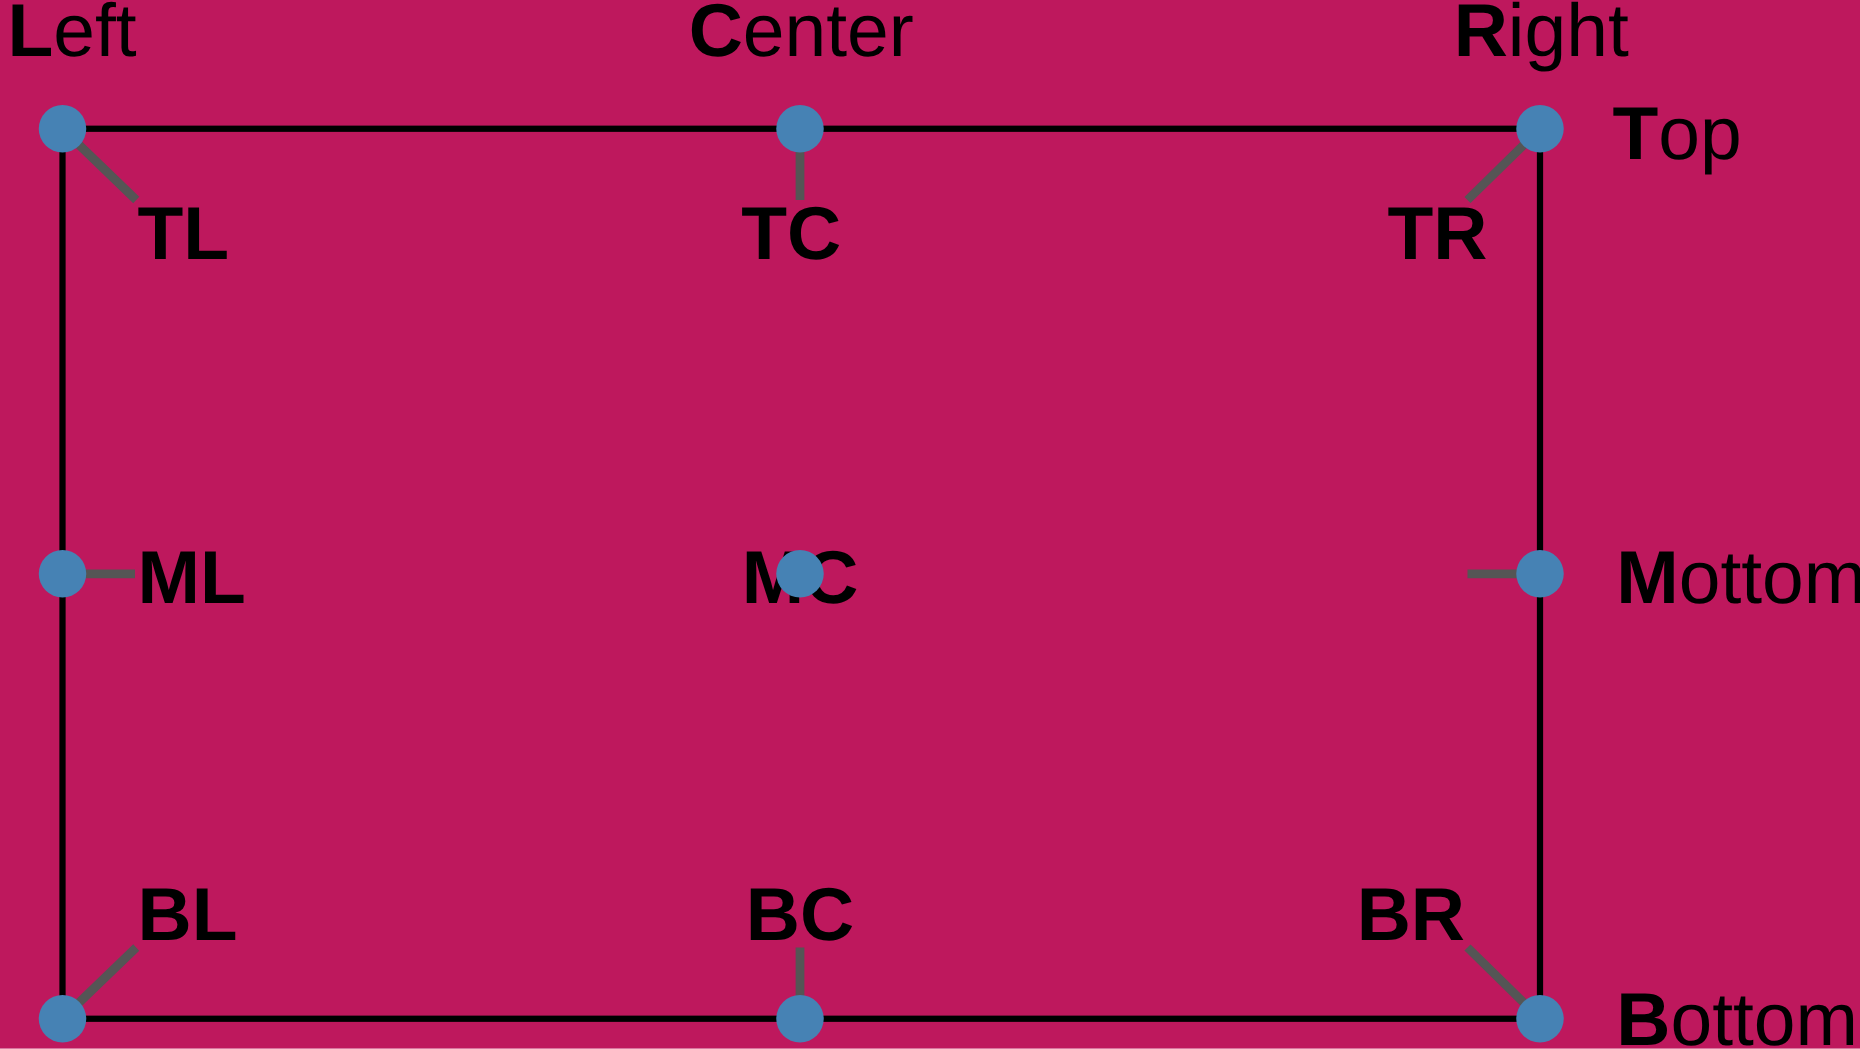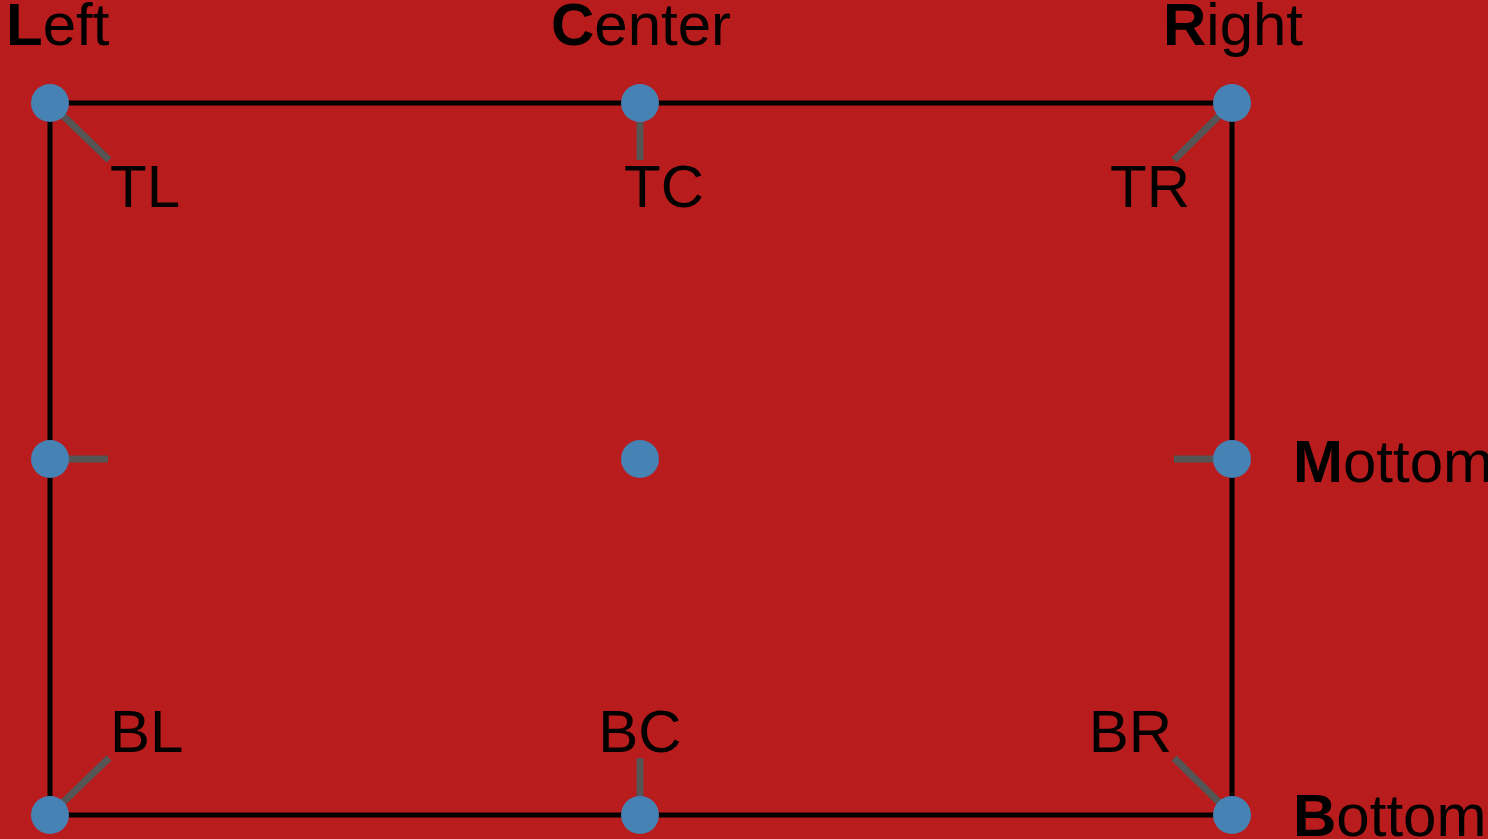--- a/index.html
+++ b/index.html
@@ -1,62 +1,65 @@
 <!DOCTYPE html>
 <html><head>
 <meta charset="utf-8">
 <style>
   html, body { margin: 0; padding: 0; background: #ffffff; }
   .canvas {
     position: relative;
     width: 1488px;
     height: 839px;
-    background: #b91c1c;
+    background: #be185d;
     overflow: hidden;
     font-family: "Liberation Sans", sans-serif;
   }
   .lbl {
     position: absolute;
     font-size: 60px;
     line-height: 1;
     color: #000000;
     white-space: nowrap;
     z-index: 1;
   }
   .lbl .bold { font-weight: bold; }
-  .anchor { font-weight: normal; }
+  .anchor { font-weight: bold; }
   .centered { transform: translateX(-50%); }
   svg.overlay {
     position: absolute;
     left: 0;
     top: 0;
     z-index: 2;
     pointer-events: none;
   }
 </style>
 </head>
 <body>
 
 <div class="canvas">
 
   <div class="lbl" style="left:6px; top:-5px"><span class="bold">L</span><span>eft</span></div>
 
   <div class="lbl centered" style="left:641px; top:-5px"><span class="bold">C</span><span>enter</span></div>
 
   <div class="lbl centered" style="left:1233px; top:-5px"><span class="bold">R</span><span>ight</span></div>
 
+  <div class="lbl" style="left:1290px; top:77px"><span class="bold">T</span><span>op</span></div>
 
   <div class="lbl" style="left:1293px; top:432px"><span class="bold">M</span><span>ottom</span></div>
 
   <div class="lbl" style="left:1293px; top:786px"><span class="bold">B</span><span>ottom</span></div>
 
   <div class="lbl anchor" style="left:110px; top:157px">TL</div>
-  <div class="lbl anchor centered" style="left:664px; top:157px">TC</div>
+  <div class="lbl anchor centered" style="left:633px; top:157px">TC</div>
   <div class="lbl anchor" style="right:298px; top:157px">TR</div>
 
+  <div class="lbl anchor" style="left:110px; top:432px">ML</div>
+  <div class="lbl anchor centered" style="left:640px; top:432px">MC</div>
 
   <div class="lbl anchor" style="left:110px; top:702px">BL</div>
   <div class="lbl anchor" style="right:316px; top:702px">BR</div>
   <div class="lbl anchor centered" style="left:640px; top:702px">BC</div>
 
   <svg class="overlay" width="1488" height="839" viewBox="0 0 1488 839">
 
     <rect x="50" y="103" width="1182" height="712" fill="none" stroke-width="5" stroke="#000000"></rect>
 
     <line x1="53" y1="106" x2="109" y2="160" stroke-width="7" stroke="#555555"></line>

